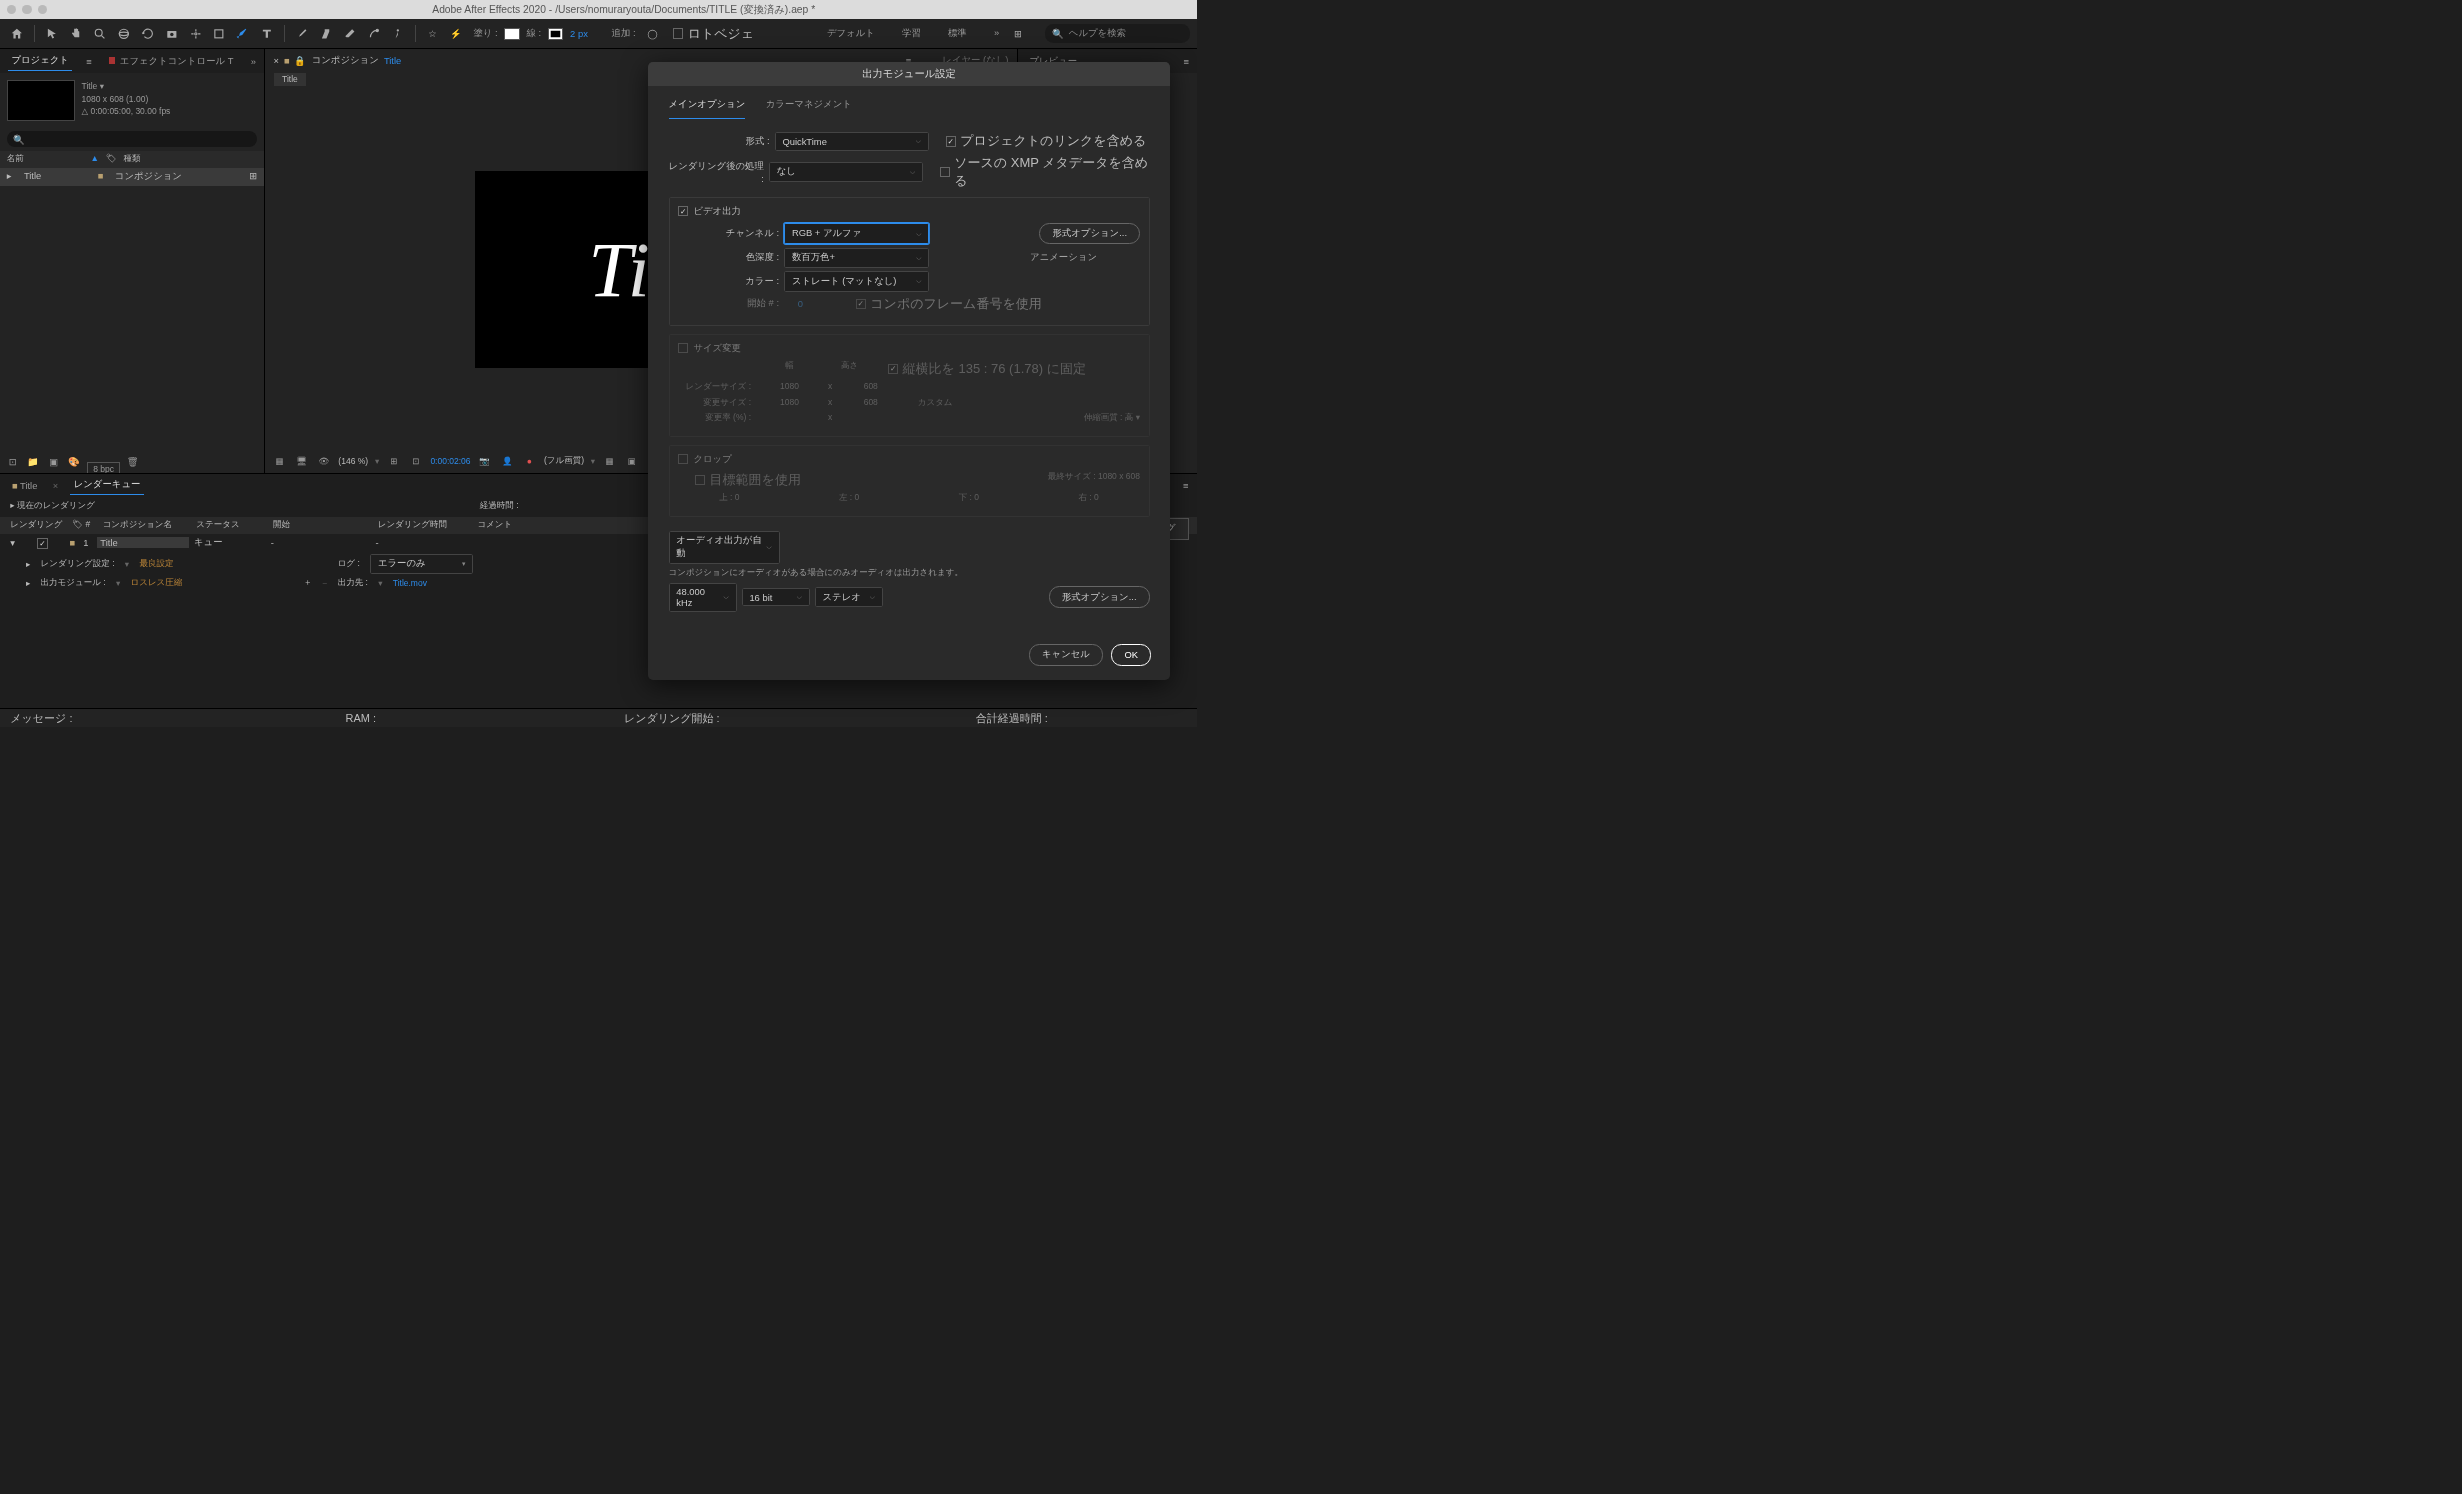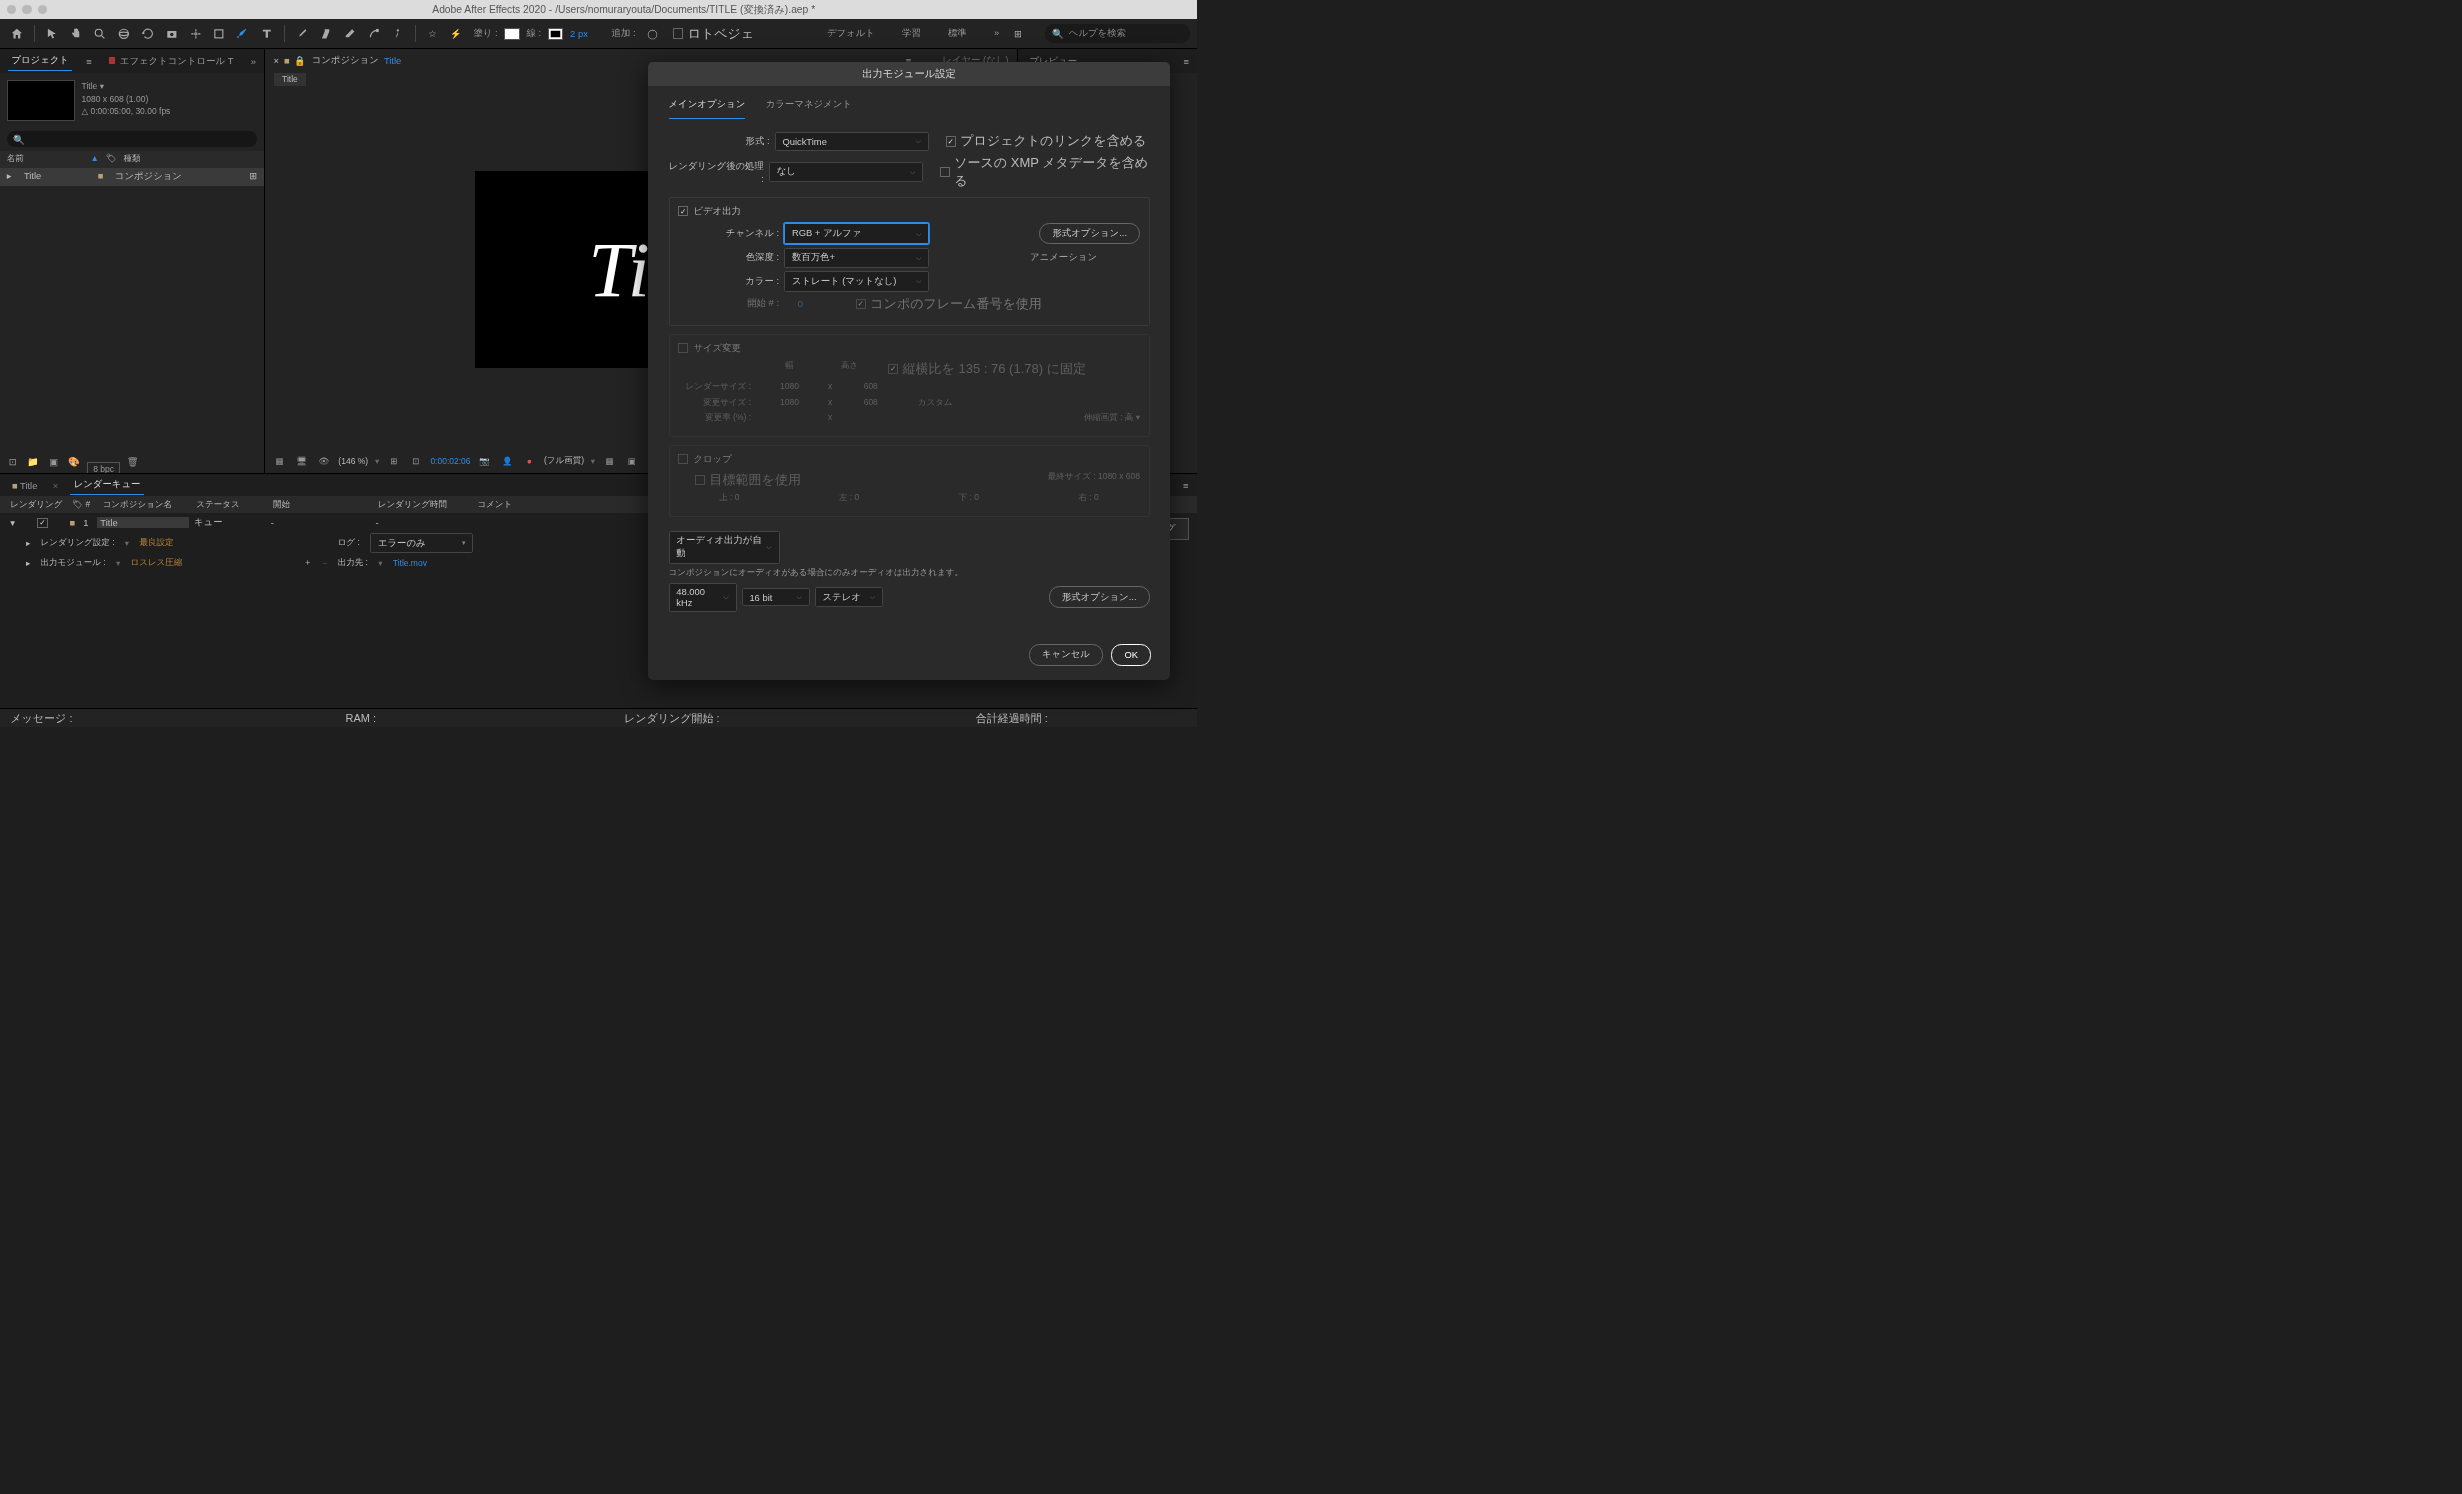--- a/index.html
+++ b/index.html
@@ -315,20 +315,24 @@
 </div>
 
 <div class="bottom" style="position:relative">
   <div class="bottom-tabs">
     <span class="panel-tab"><span style="color:#b9a070">■</span> <span>Title</span></span>
     <span style="color:#666">×</span>
     <span class="panel-tab active">レンダーキュー</span>
     <span class="panel-menu">≡</span>
   </div>
   <div class="render-btn" style="top:44px">レンダリング</div>
+  <div class="render-top">
+    <span>▸ <span>現在のレンダリング</span></span>
+    <span style="margin-left:359px">経過時間 :</span>
+  </div>
   <div class="render-head">
     <div style="width:60px">レンダリング</div>
     <div style="width:12px">🏷</div>
     <div style="width:15.4px">#</div>
     <div style="width:92px">コンポジション名</div>
     <div style="width:75px">ステータス</div>
     <div style="width:103px">開始</div>
     <div style="width:98px">レンダリング時間</div>
     <div>コメント</div>
   </div>

